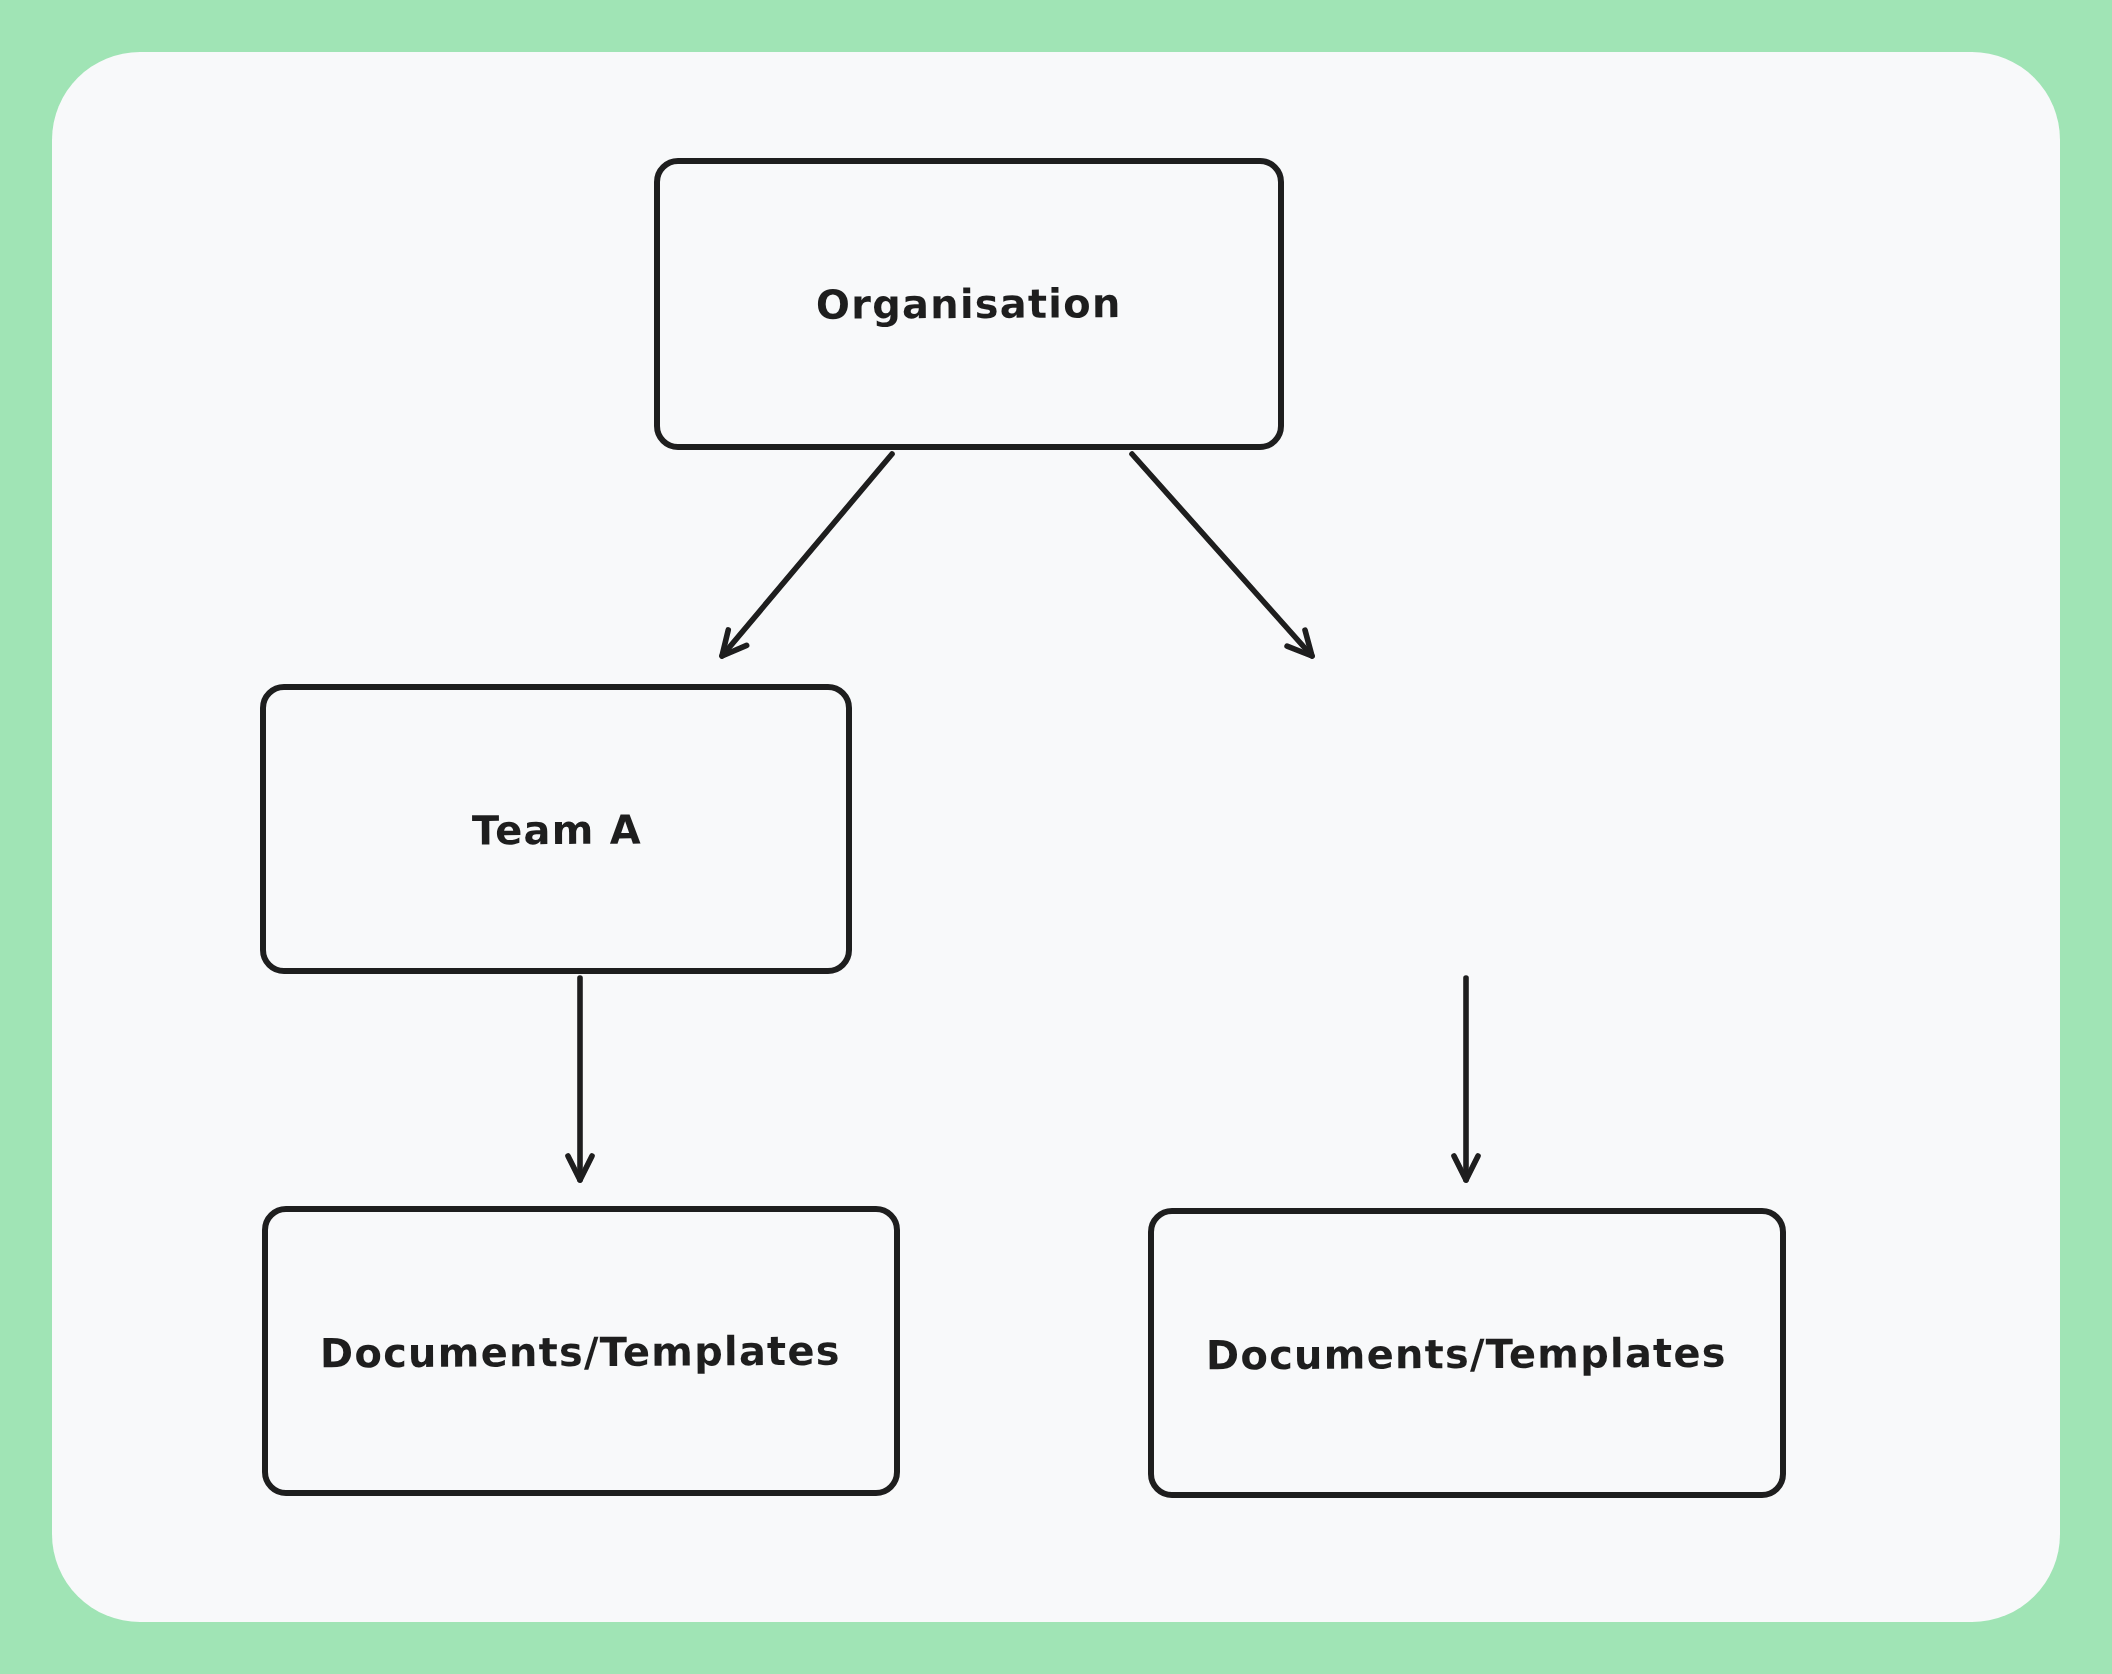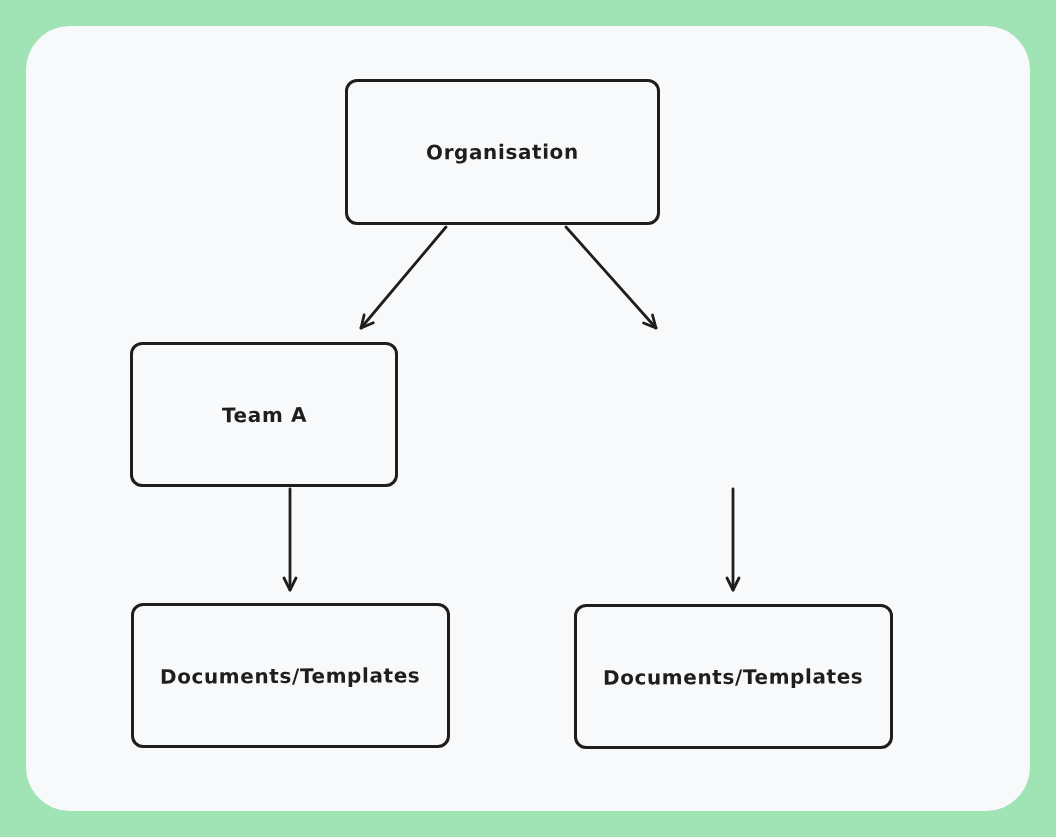--- a/index.html
+++ b/index.html
@@ -45,21 +45,21 @@
   .node-label {
     color: #1e1e1e;
     font-size: 20px;
     font-weight: 700;
     letter-spacing: 0.6px;
     white-space: nowrap;
     
     transform: rotate(-0.3deg);
   }
   .node-org    { left: 345px; top:  79px; width: 315px; height: 146px; }
-  .node-team-a { left: 130px; top: 342px; width: 268px; height: 145px; }
+  .node-team-a { left: 130px; top: 342px; width: 296px; height: 145px; }
   .node-team-b { left: 572px; top: 342px; width: 318px; height: 145px; }
   .node-docs-a { left: 131px; top: 603px; width: 319px; height: 145px; }
   .node-docs-b { left: 574px; top: 604px; width: 319px; height: 145px; }
   .edge {
     stroke: #1e1e1e;
     stroke-width: 2.8;
     stroke-linecap: round;
     fill: none;
   }
 </style>
@@ -73,21 +73,21 @@
       <marker id="arrowhead" markerUnits="userSpaceOnUse" markerWidth="20" markerHeight="20" refX="15" refY="8" orient="auto">
         <path d="M3,2 L15,8 L3,14" fill="none" stroke="#1e1e1e" stroke-width="2.8" stroke-linecap="round" stroke-linejoin="round"></path>
       </marker>
     </defs>
     <line class="edge" x1="446" y1="227" x2="361" y2="328" marker-end="url(#arrowhead)"></line>
     <line class="edge" x1="566" y1="227" x2="656" y2="328" marker-end="url(#arrowhead)"></line>
     <line class="edge" x1="290" y1="489" x2="290" y2="590" marker-end="url(#arrowhead)"></line>
     <line class="edge" x1="733" y1="489" x2="733" y2="590" marker-end="url(#arrowhead)"></line>
   </svg>
 
-  <div class="node node-org" style="left:319px; top:53px;">
+  <div class="node node-org" style="left:301px; top:53px;">
     <span class="node-label">Organisation</span>
   </div>
 
   <div class="node node-team-a" style="left:104px; top:316px;">
     <span class="node-label">Team A</span>
   </div>
 
 
   <div class="node node-docs-a" style="left:105px; top:577px;">
     <span class="node-label">Documents/Templates</span>

